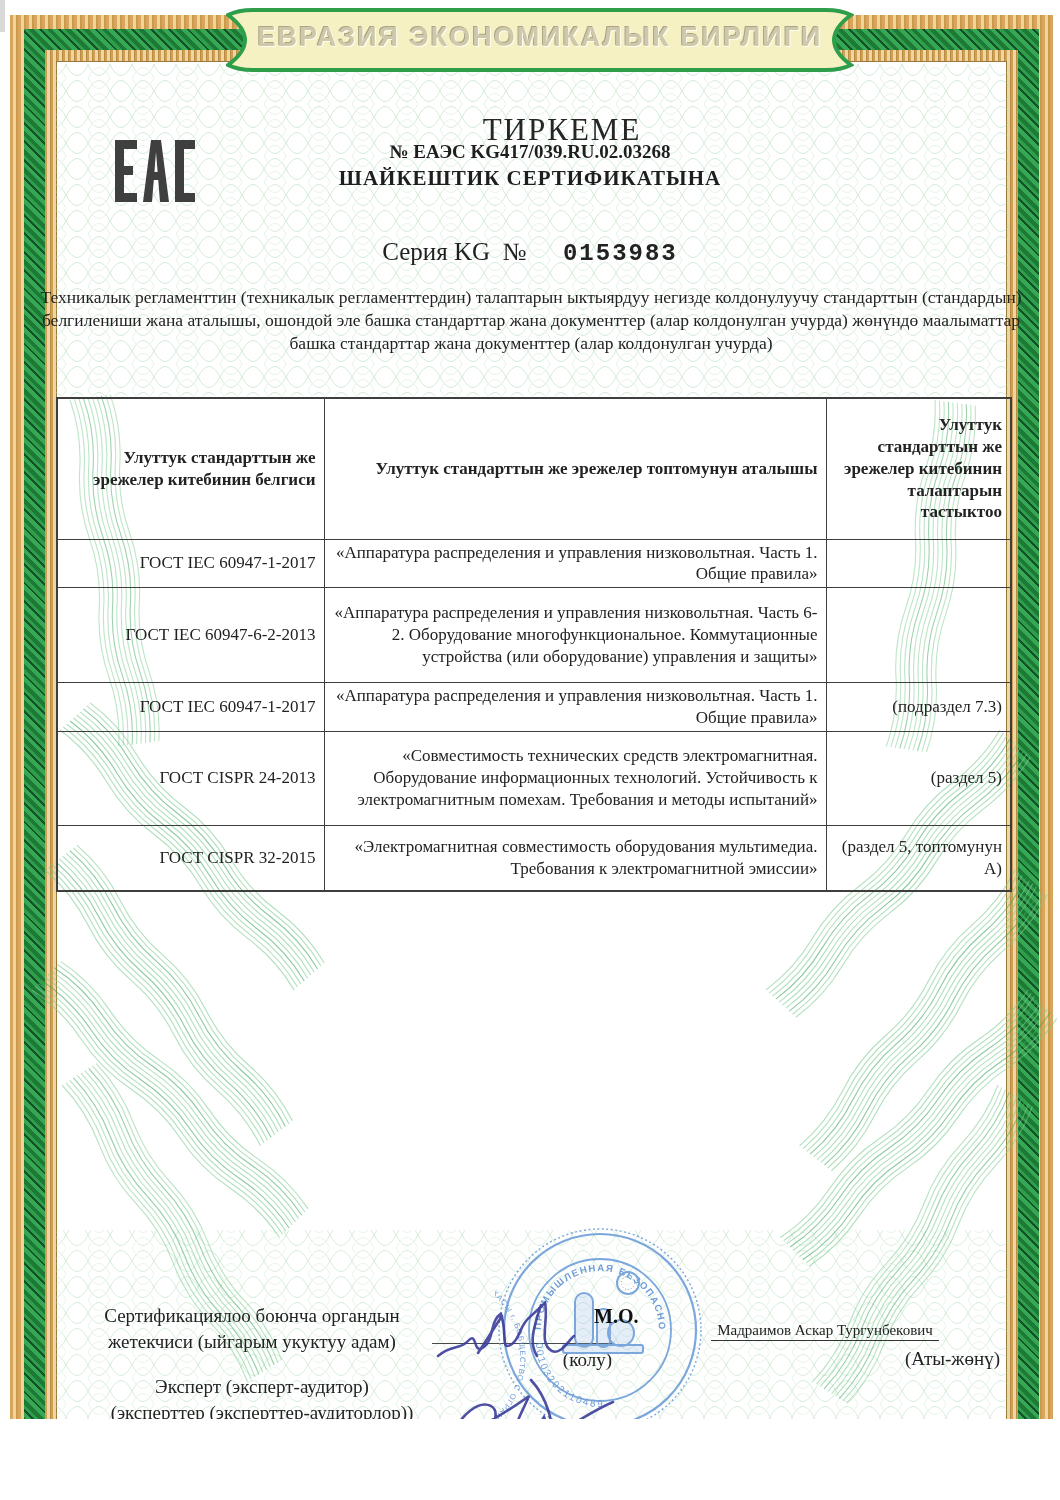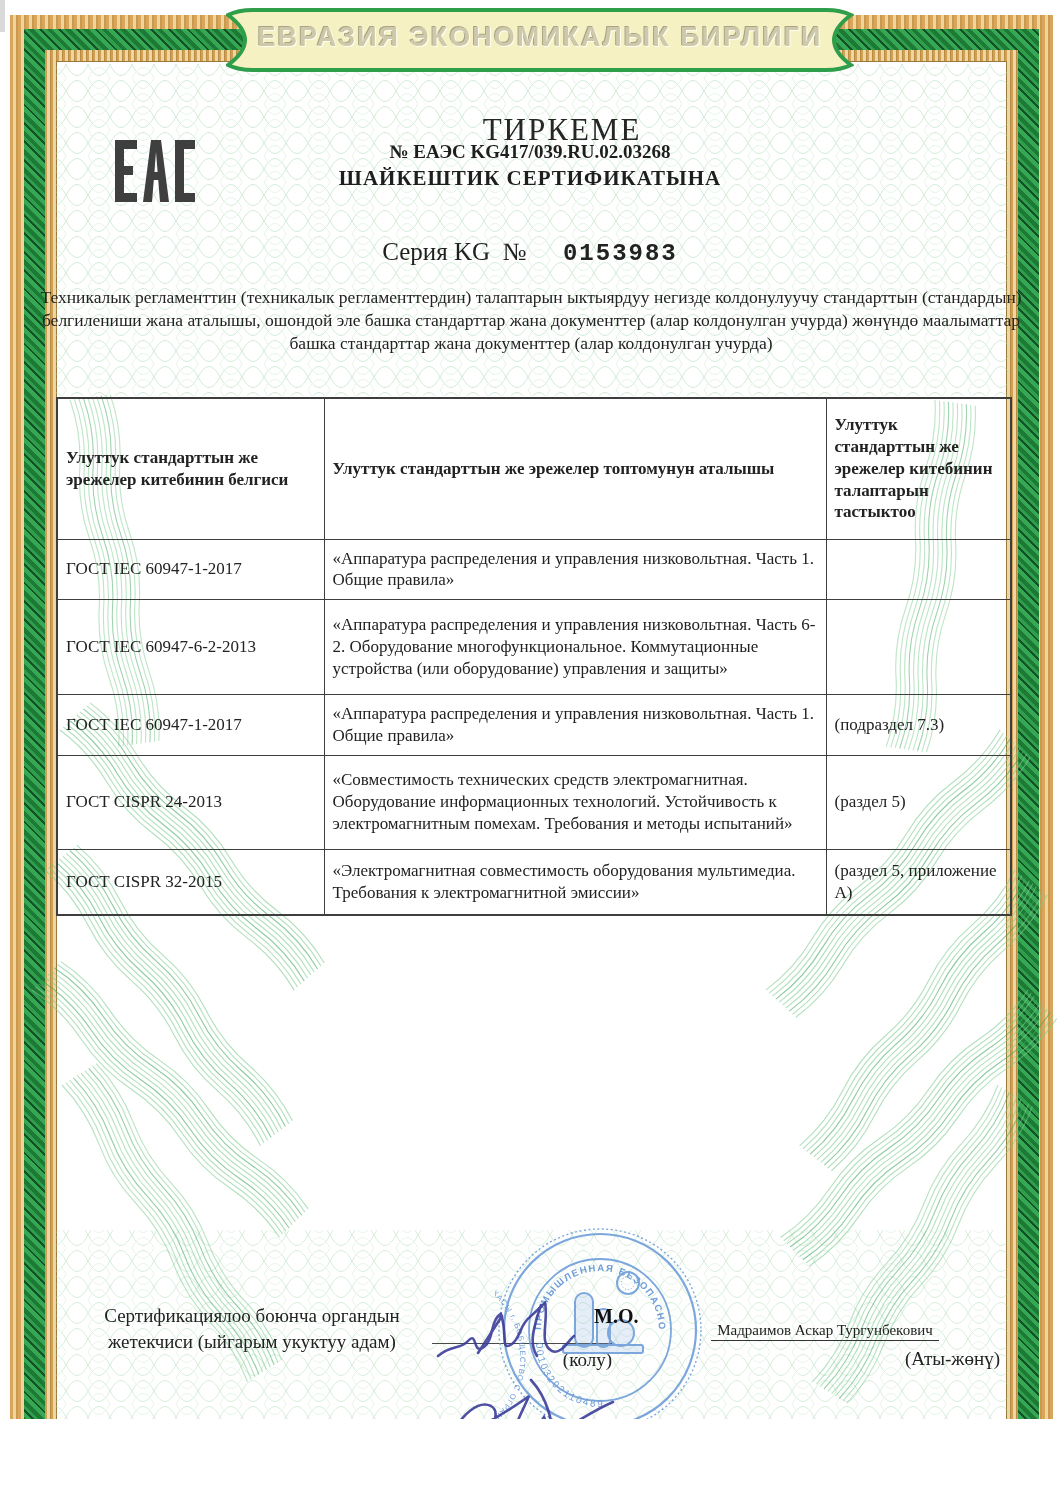--- a/index.html
+++ b/index.html
@@ -27,21 +27,21 @@
   .t-heading{left:12px;top:112px;width:1060px;text-align:center;font-size:31px;letter-spacing:2px;color:#262626;margin-left:20px;}
   .t-number{left:0;top:141px;width:1060px;text-align:center;font-size:19px;font-weight:bold;color:#1e1e1e;}
   .t-sub{left:0;top:166px;width:1060px;text-align:center;font-size:21px;font-weight:bold;letter-spacing:1px;color:#1e1e1e;}
   .series{left:0;top:238px;width:1060px;text-align:center;font-size:25px;color:#1f1f1f;}
   .series .num{font-family:"Liberation Mono","DejaVu Sans Mono",monospace;font-weight:bold;
      font-size:24px;letter-spacing:2px;color:#222;margin-left:24px;}
   .intro{left:36px;top:286px;width:990px;text-align:center;font-size:17.5px;line-height:1.32;color:#222;}
   
   table.std{position:absolute;left:56px;top:397px;width:954px;border-collapse:collapse;table-layout:fixed;
      font-size:17px;line-height:1.28;color:#222;background:transparent;}
-  table.std th,table.std td{border:1px solid #3e3e3e;text-align:left;vertical-align:middle;padding:8px 8px;background:transparent;}
+  table.std th,table.std td{border:1px solid #3e3e3e;text-align:right;vertical-align:middle;padding:2px 8px;background:transparent;}
   table.std th{font-weight:bold;}
   tr.rh{height:141px;} tr.r1{height:44px;} tr.r2{height:95px;} tr.r3{height:41px;} tr.r4{height:94px;} tr.r5{height:66px;}
   table.std{border:2px solid #3e3e3e;}
   
   .lbl{font-size:19px;line-height:1.35;color:#222;text-align:center;}
   .sig-line{border-top:1.5px solid #4a4a4a;}
   .caption{font-size:19px;color:#222;text-align:right;}
   .name{font-size:15px;color:#222;text-align:center;}
   .name span{display:inline-block;border-bottom:1.2px solid #333;padding:0 6px 1px 6px;}
   .mo{font-size:20px;font-weight:bold;color:#111;}
@@ -153,21 +153,21 @@
       <td>(подраздел 7.3)</td>
     </tr>
     <tr class="r4">
       <td>ГОСТ CISPR 24-2013</td>
       <td>«Совместимость технических средств электромагнитная. Оборудование информационных технологий. Устойчивость к электромагнитным помехам. Требования и методы испытаний»</td>
       <td>(раздел 5)</td>
     </tr>
     <tr class="r5">
       <td>ГОСТ CISPR 32-2015</td>
       <td>«Электромагнитная совместимость оборудования мультимедиа. Требования к электромагнитной эмиссии»</td>
-      <td>(раздел 5, приложение А)</td>
+      <td>(раздел 5, топтомунун А)</td>
     </tr>
   </tbody>
     </table>
 
   <svg class="abs" style="left:495px;top:1225px;z-index:4;opacity:0.88;" width="210" height="210" viewBox="0 0 210 210">
     <defs>
       <path id="outerTextPath" d="M21,105 A84,84 0 1 1 20.9,104.7"></path>
       <path id="innerTopArc" d="M46,105 A59,59 0 0 1 164,105"></path>
       <path id="innerBottomArc" d="M41,118 A64,64 0 0 0 169,118"></path>
     </defs>
@@ -212,18 +212,22 @@
     <div>жетекчиси (ыйгарым укуктуу адам)</div>
   </div>
   <div class="abs mo" style="left:594px;top:1305px;z-index:6;">М.О.</div>
   <div class="abs sig-line" style="left:432px;top:1343px;width:180px;z-index:3;"></div>
   <div class="abs caption" style="left:432px;top:1349px;width:180px;z-index:3;">(колу)</div>
   <div class="abs name" style="left:650px;top:1322px;width:350px;z-index:3;">
     <span>Мадраимов Аскар Тургунбекович</span>
   </div>
   <div class="abs caption" style="left:650px;top:1348px;width:350px;z-index:3;">(Аты-жөнү)</div>
 
+  <div class="abs lbl" style="left:72px;top:1374px;width:380px;z-index:3;">
+    <div>Эксперт (эксперт-аудитор)</div>
+    <div>(эксперттер (эксперттер-аудиторлор))</div>
+  </div>
   <div class="abs sig-line" style="left:452px;top:1427px;width:162px;z-index:3;"></div>
   <div class="abs caption" style="left:445px;top:1434px;width:162px;z-index:3;">(колу)</div>
   <div class="abs caption" style="left:650px;top:1426px;width:350px;z-index:3;">(Аты-жөнү)</div>
   <div class="abs pageno" style="left:958px;top:1420px;z-index:3;">1</div>
 
 </div>
 
 </body></html>

